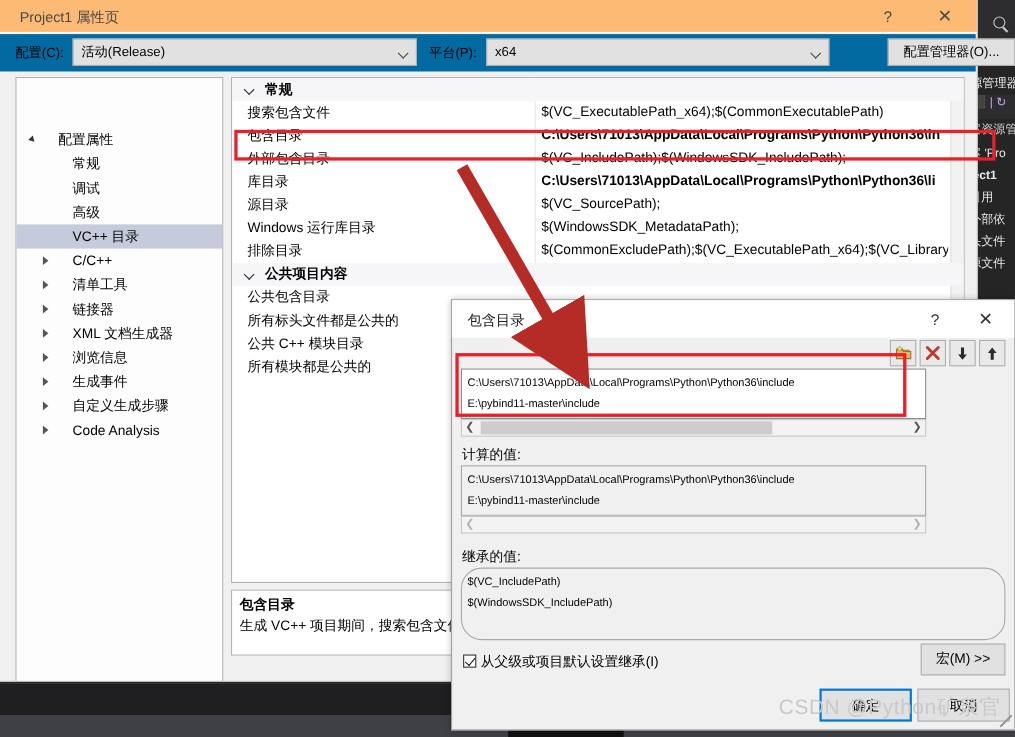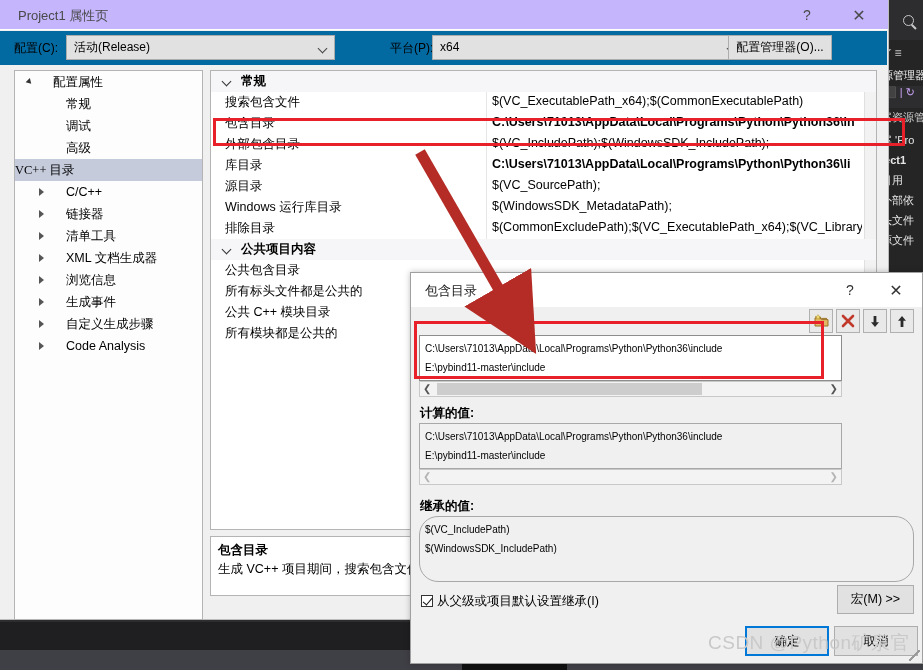--- a/index.html
+++ b/index.html
@@ -52,21 +52,21 @@
   .vs-close-x {
     position:absolute; right:12px; top:630px; color:#cfcfcf; font-size:14px;
   }
 
   
   .propwin {
     position: absolute; left: 0; top: 0; width: 889px; height: 620px;
     background: #f0f0f0; border: 1px solid #bcbcbc; border-left: none; border-top: none;
   }
   .propwin-title {
-    height: 30px; background: #c4b5fd; position: relative;
+    height: 30px; background: #fdba74; position: relative;
     border-bottom: 1px solid #ffffff;
   }
   .propwin-title .txt {
     position:absolute; left: 18px; top: 7px; font-size: 13px; color:#4a4a4a;
   }
   .titlebtn {
     position:absolute; top:0; height:30px; width:42px; color:#4a4a4a;
     display:flex; align-items:center; justify-content:center; font-size:14px;
   }
   .titlebtn.help { right: 60px; }
@@ -161,21 +161,21 @@
   .editline { font-size:10px; color:#000; line-height:19px; white-space:nowrap; }
   .hscroll {
     position:absolute; left:8px; top:108px; width:423px; height:16px;
     background:#f3f3f3; border:1px solid #c8c8c8;
   }
   .hscroll .lft { position:absolute; left:3px; top:1px; color:#555; font-size:10px; }
   .hscroll .rgt { position:absolute; right:3px; top:1px; color:#555; font-size:10px; }
   .hscroll .thumb { position:absolute; left:17px; top:1px; width:265px; height:12px; background:#cdcdcd; }
   .hscroll.readonly .lft, .hscroll.readonly .rgt { color:#b4b4b4; }
 
-  .seclabel { position:absolute; font-size:12.5px; color:#000;font-weight:bold; }
+  .seclabel { position:absolute; font-size:12.5px; color:#000; }
   .robox {
     position:absolute; background:#f0f0f0; border:1px solid #a8a8a8; overflow:hidden;
     padding:3px 5px;
   }
   .robox .editline { color:#000; }
 
   .chk {
     position:absolute; left:10px; top:320px; font-size:12.5px; color:#000;
   }
   .chk .box {
@@ -240,60 +240,60 @@
   <div class="propwin">
 
     <div class="propwin-title">
       <div class="txt">Project1 属性页</div>
       <div class="titlebtn help">?</div>
       <div class="titlebtn close">✕</div>
     </div>
 
     <div class="cfgrow">
       <div class="lbl" style="left:14px;">配置(C):</div>
-      <div class="combo" style="left:66px; width:269px;">
+      <div class="combo" style="left:66px; width:313px;">
         <span>活动(Release)</span>
         <span class="arrow"></span>
       </div>
       <div class="lbl" style="left:390px;">平台(P):</div>
-      <div class="combo" style="left:432px; width:312px;">
+      <div class="combo" style="left:442px; width:312px;">
         <span>x64</span>
         <span class="arrow"></span>
       </div>
-      <div class="btn" style="left:728px; top:4px; width:104px; height:25px;">配置管理器(O)...</div>
+      <div class="btn" style="left:807px; top:4px; width:116px; height:25px;">配置管理器(O)...</div>
     </div>
 
     <div class="treepane">
-      <div class="tnode" style="padding-left:38px;">
+      <div class="tnode" style="padding-left:38px;margin-top:45px;">
         <span class="caret-open"></span>
         <span>配置属性</span>
       </div>
       <div class="tnode" style="padding-left:51px;">
         <span>常规</span>
       </div>
       <div class="tnode" style="padding-left:51px;">
         <span>调试</span>
       </div>
       <div class="tnode" style="padding-left:51px;">
         <span>高级</span>
       </div>
-      <div class="tnode sel" style="font-family:Liberation Serif, serif;">
+      <div class="tnode sel" style="padding-left:51px;">
         <span>VC++ 目录</span>
       </div>
       <div class="tnode" style="padding-left:51px;">
         <span class="caret-closed"></span>
         <span>C/C++</span>
       </div>
       <div class="tnode" style="padding-left:51px;">
         <span class="caret-closed"></span>
+        <span>清单工具</span>
+      </div>
+      <div class="tnode" style="padding-left:51px;">
+        <span class="caret-closed"></span>
         <span>链接器</span>
-      </div>
-      <div class="tnode" style="padding-left:51px;">
-        <span class="caret-closed"></span>
-        <span>清单工具</span>
       </div>
       <div class="tnode" style="padding-left:51px;">
         <span class="caret-closed"></span>
         <span>XML 文档生成器</span>
       </div>
       <div class="tnode" style="padding-left:51px;">
         <span class="caret-closed"></span>
         <span>浏览信息</span>
       </div>
       <div class="tnode" style="padding-left:51px;">

